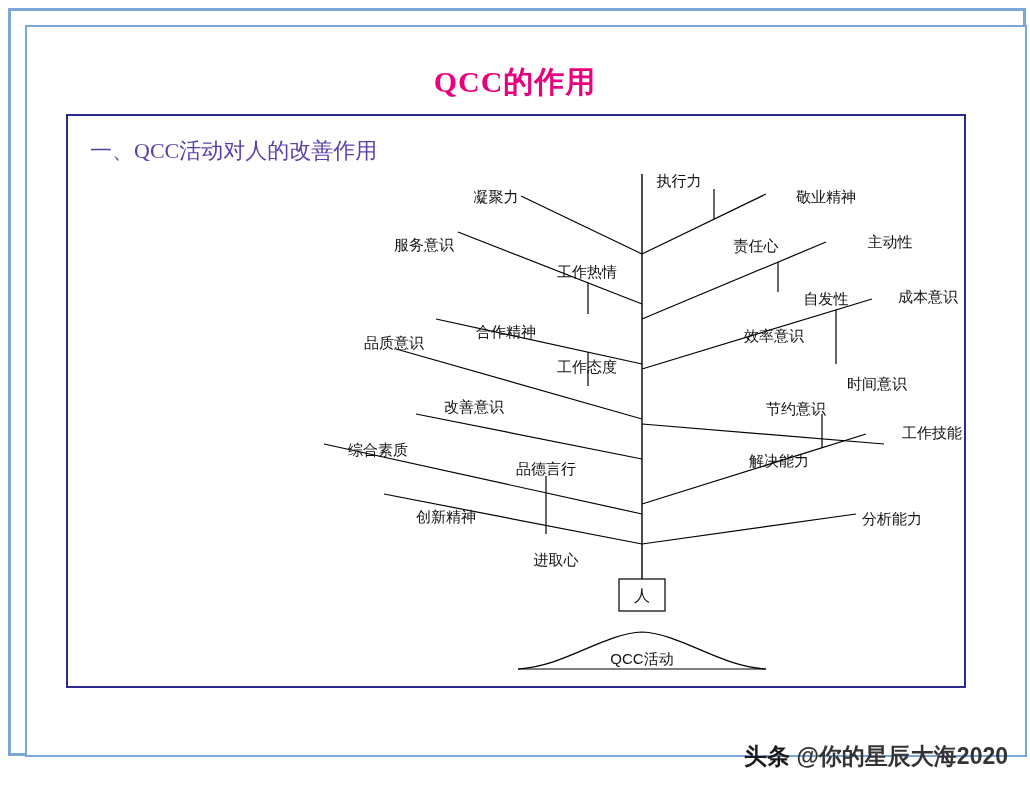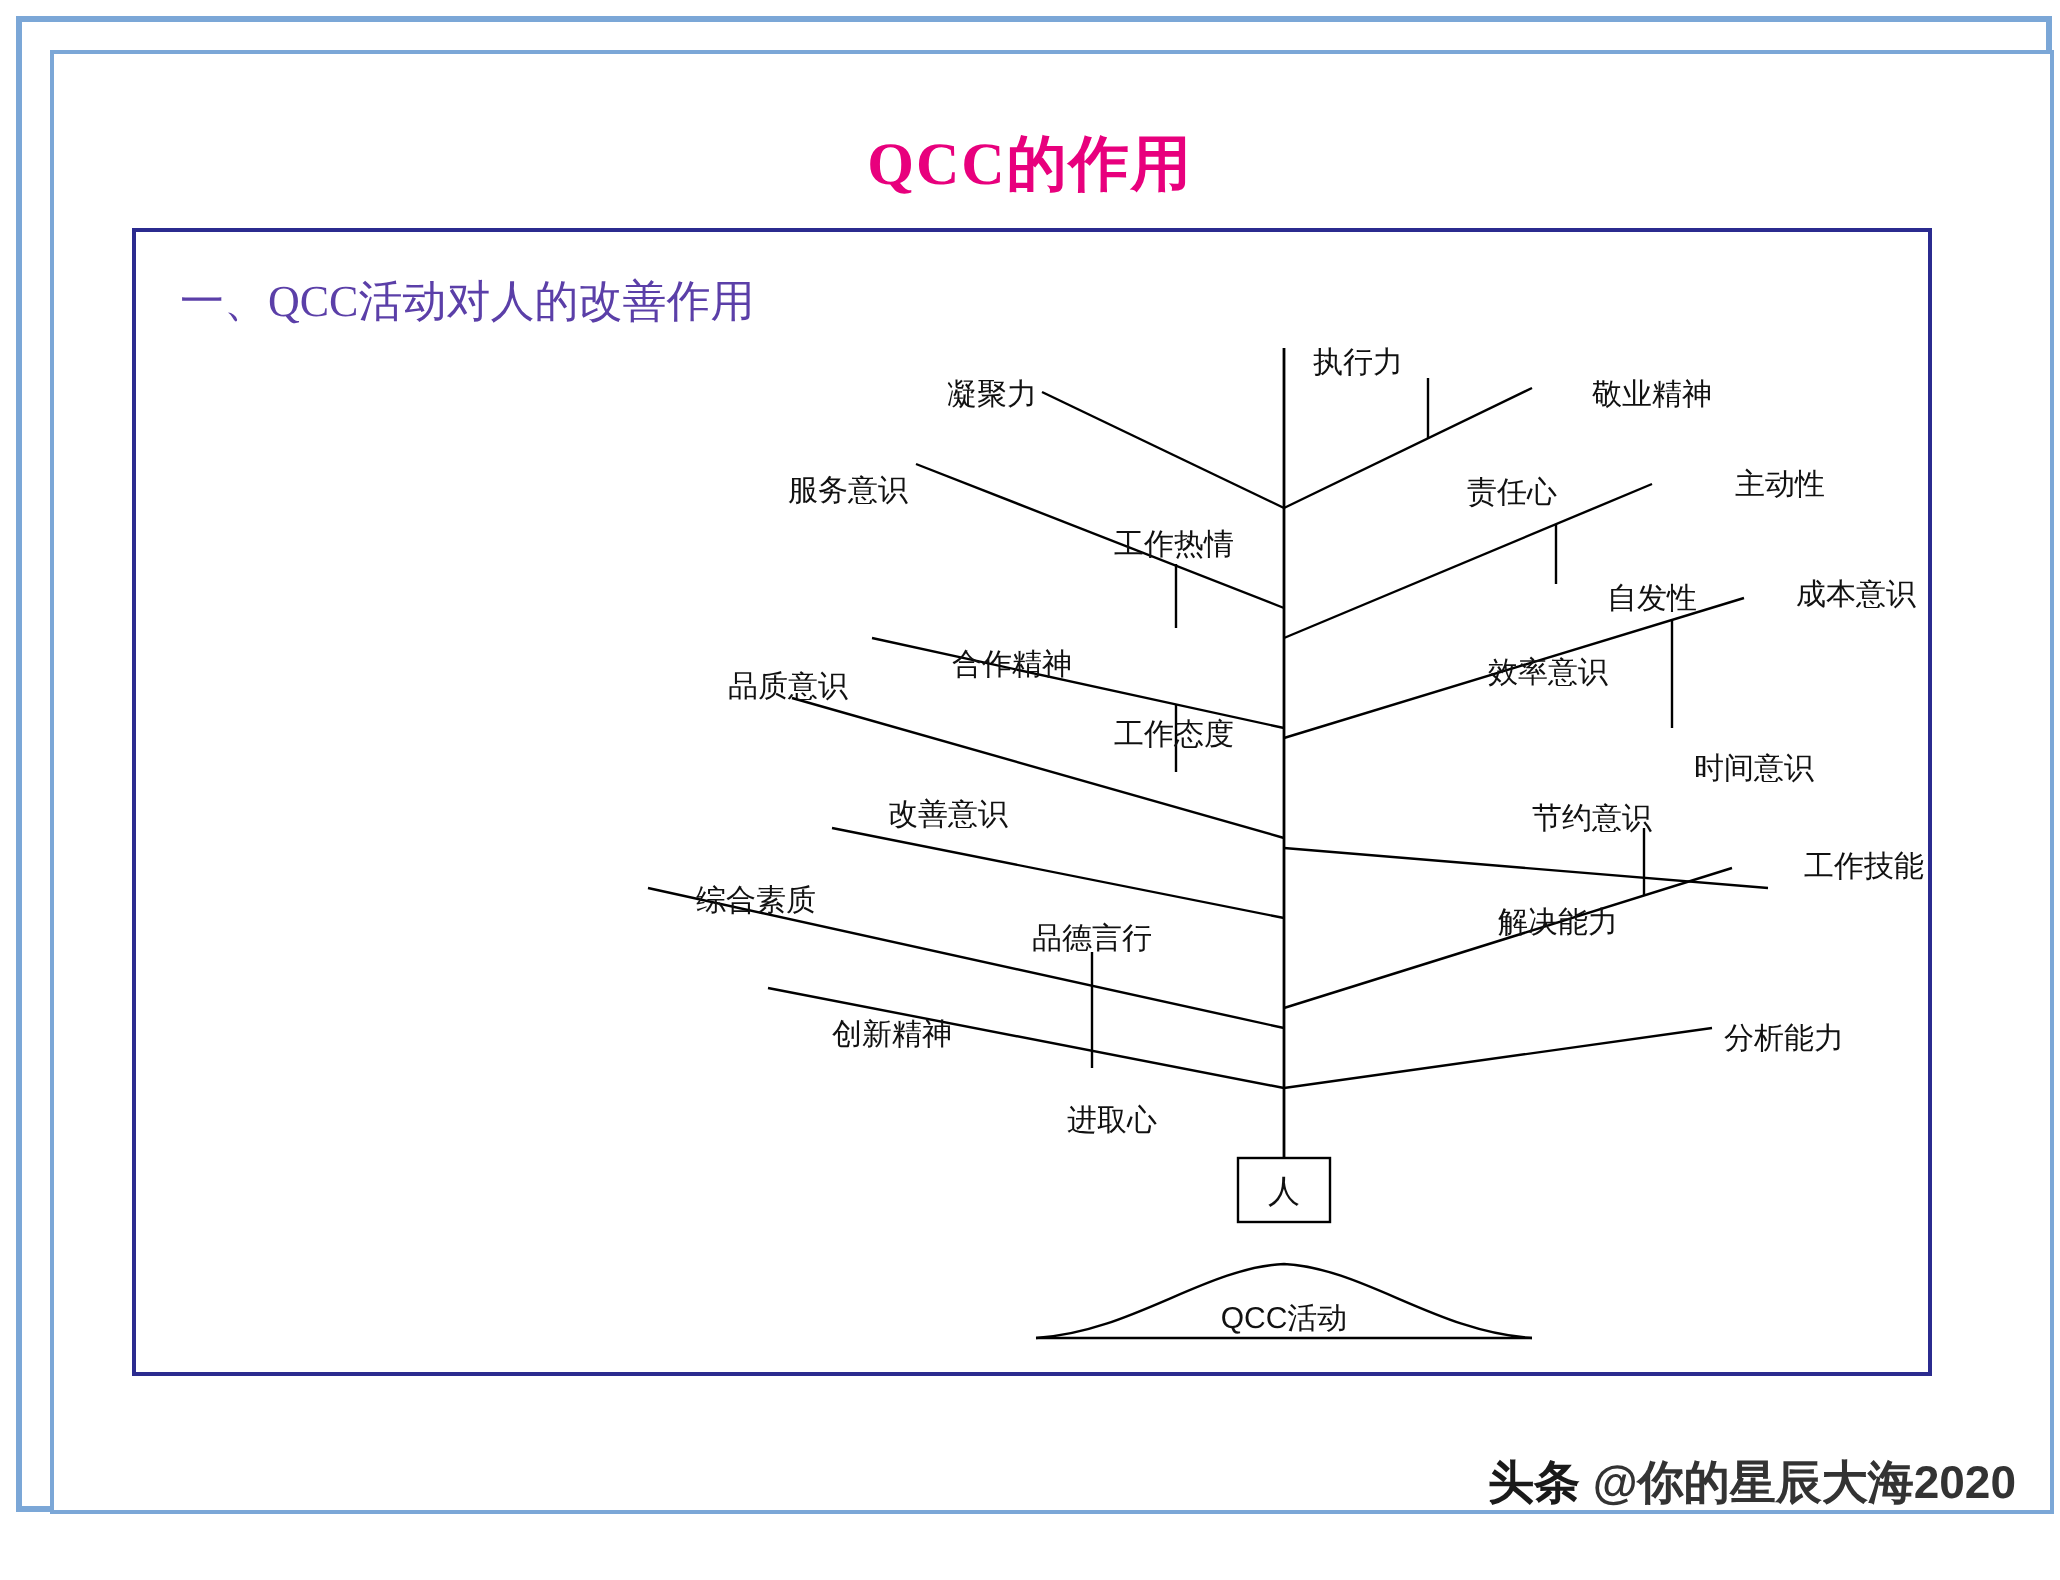--- a/index.html
+++ b/index.html
@@ -37,21 +37,21 @@
   }
   .core-text{
     font-family:"Liberation Sans","DejaVu Sans",sans-serif;
     font-size:16px;fill:#111111;
   }
   .branch{stroke:#000000;stroke-width:1.2;fill:none;}
   .spine{stroke:#000000;stroke-width:1.4;fill:none;}
   .ground{stroke:#000000;stroke-width:1.2;fill:none;}
   .core-box{fill:#ffffff;stroke:#000000;stroke-width:1.2;}
   .watermark{
-    position:absolute;right:22px;bottom:33px;
+    position:absolute;right:22px;bottom:18px;
     font-family:"Liberation Sans","DejaVu Sans",sans-serif;
     font-size:23px;color:#333333;font-weight:bold;white-space:nowrap;
   }
   .wm-head{color:#1a1a1a;}
 </style>
 </head>
 <body>
 
 <div class="slide-frame-outer">
   <div class="slide-frame-inner"></div>

